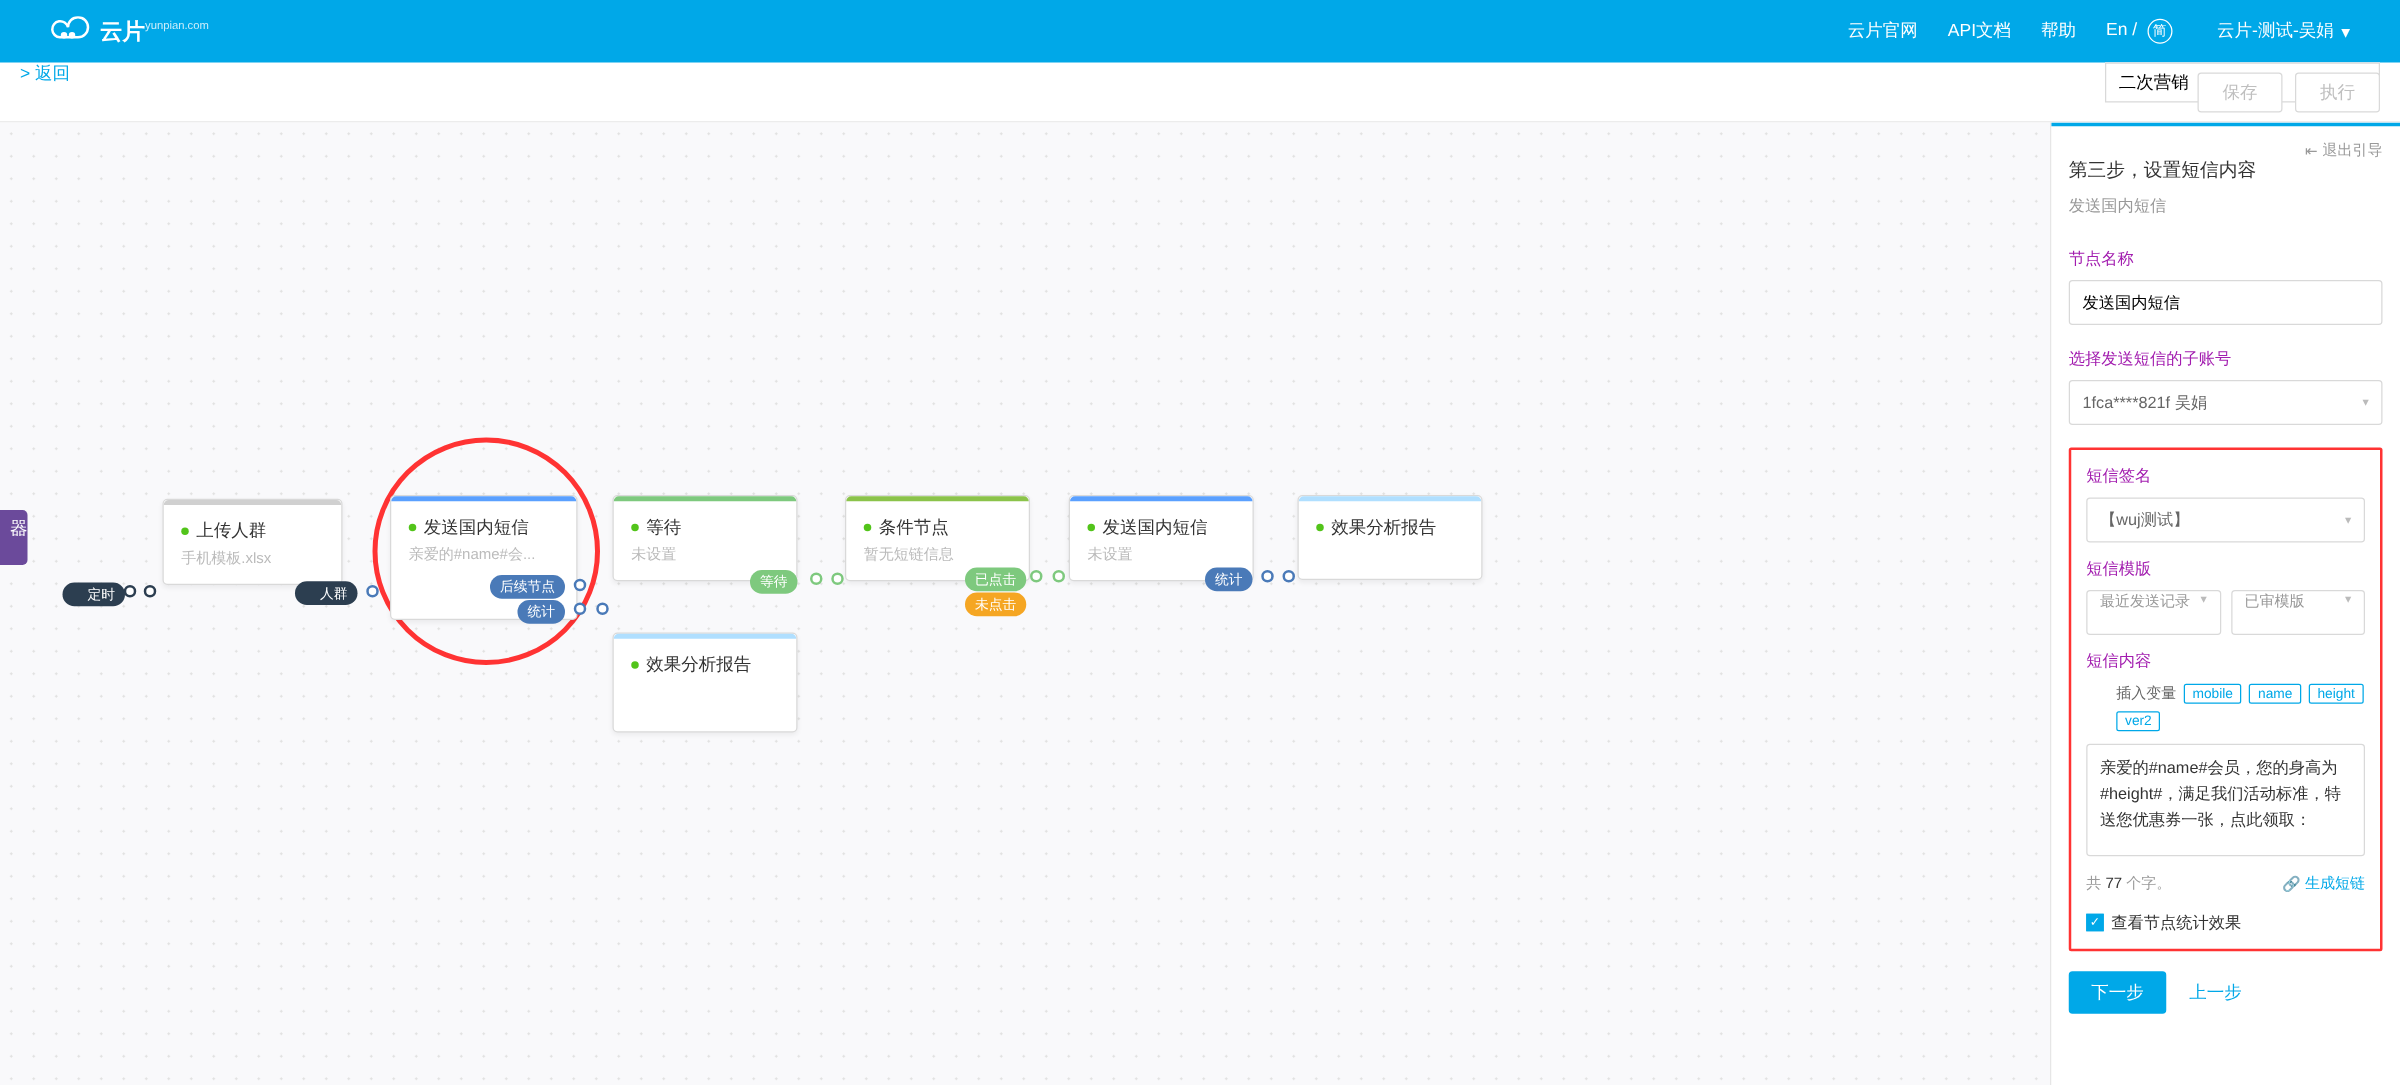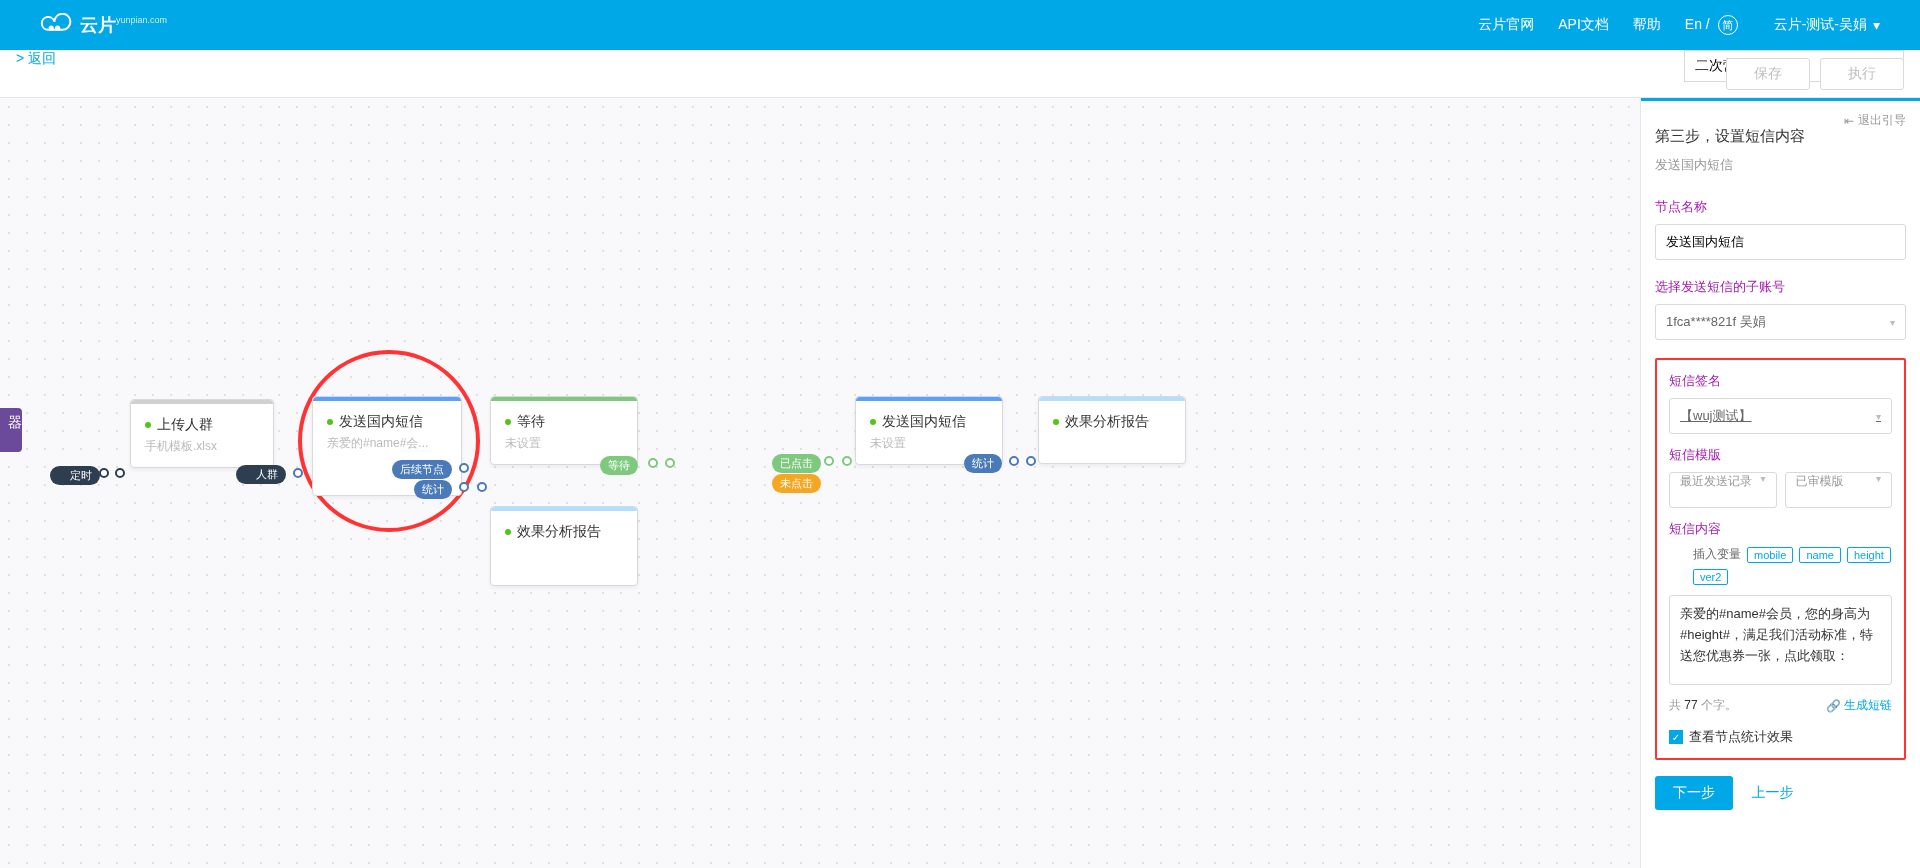--- a/index.html
+++ b/index.html
@@ -15,38 +15,38 @@
     .header-nav { display: flex; align-items: center; gap: 24px; font-size: 14px; }
     .header-nav > * { cursor: pointer; }
     .lang-badge { display: inline-block; border: 1px solid #fff; border-radius: 50%; width: 20px; height: 20px; line-height: 18px; text-align: center; font-size: 11px; margin-left: 4px; }
     .user-menu { display: flex; align-items: center; gap: 6px; margin-left: 12px; }
     
     
     .toolbar { height: 48px; border-bottom: 1px solid #e6e6e6; display: flex; padding: 0 16px; justify-content: space-between; }
     .back-link { color: #00a8e8; font-size: 14px; cursor: pointer; }
     .title-input { width: 220px; height: 32px; border: 1px solid #d9d9d9; padding: 0 10px; font-size: 14px; margin-left: 580px; }
     .toolbar-right { display: flex; gap: 10px; position: absolute; right: 16px; top: 58px; }
-    .btn-disabled { width: 84px; height: 32px; border: 1px solid #d9d9d9; background: #fff; color: #bfbfbf; font-size: 14px; cursor: not-allowed; border-radius: 3px; }
+    .btn-disabled { width: 68px; height: 32px; border: 1px solid #d9d9d9; background: #fff; color: #bfbfbf; font-size: 14px; cursor: not-allowed; border-radius: 3px; }
     
     
     .main { display: flex; height: calc(100% - 98px); }
     .canvas { flex: 1; position: relative; background: #f9f9fb; background-image: radial-gradient(#e0e0e0 1px, transparent 1px); background-size: 18px 18px; overflow: hidden; }
     
     
     .side-panel { width: 280px; border-left: 1px solid #e6e6e6; background: #fff; padding: 18px 14px; position: relative; overflow-y: auto; }
     .exit-guide { position: absolute; top: 14px; right: 14px; color: #999; font-size: 12px; cursor: pointer; display: flex; align-items: center; gap: 4px; }
     .panel-title { font-size: 15px; color: #333; margin-top: 26px; }
     .panel-subtitle { font-size: 13px; color: #999; margin-top: 10px; margin-bottom: 24px; }
     .field-label { font-size: 13px; color: #a21caf; margin-bottom: 8px; }
     .field-input { width: 100%; height: 36px; border: 1px solid #d9d9d9; border-radius: 3px; padding: 0 10px; font-size: 13px; margin-bottom: 18px; }
     .field-select { width: 100%; height: 36px; border: 1px solid #d9d9d9; border-radius: 3px; padding: 0 10px; font-size: 13px; margin-bottom: 18px; display: flex; align-items: center; justify-content: space-between; color: #666; cursor: pointer; }
     
     
     .highlight-box { border: 2px solid #ff3333; border-radius: 2px; padding: 12px; margin-bottom: 16px; }
-    .highlight-box .field-input, .highlight-box .field-select { margin-bottom: 12px; text-decoration: underline; }
+    .highlight-box .field-input, .highlight-box .field-select { margin-bottom: 12px; }
     .template-row { display: flex; gap: 8px; margin-bottom: 12px; }
     .template-select { flex: 1; height: 36px; border: 1px solid #d9d9d9; border-radius: 3px; padding: 0 10px; font-size: 12px; display: flex; justify-content: space-between; color: #999; cursor: pointer; }
     .var-row { display: flex; align-items: flex-end; gap: 6px; margin-bottom: 10px; flex-wrap: wrap; margin-left: 24px; }
     .var-label { font-size: 12px; color: #666; }
     .var-chip { display: inline-block; border: 1px solid #00a8e8; color: #00a8e8; font-size: 11px; padding: 1px 6px; border-radius: 2px; cursor: pointer; }
     .sms-textarea { width: 100%; height: 90px; border: 1px solid #d9d9d9; border-radius: 3px; padding: 8px 10px; font-size: 13px; line-height: 1.6; resize: none; color: #333; }
     .char-row { display: flex; justify-content: space-between; align-items: center; margin-top: 8px; font-size: 12px; }
     .char-count { color: #999; }
     .char-count b { color: #333; font-weight: normal; }
     .gen-link { color: #00a8e8; cursor: pointer; display: flex; align-items: center; gap: 3px; }
@@ -184,20 +184,30 @@
     <div class="node" style="left:490px; top:408px; width:148px; height:80px;">
       <div class="node-top-bar bar-lblue"></div>
       <div class="node-header">
         <div class="node-title">
             <span class="dot dot-green"></span>
             <span>效果分析报告</span>
           </div>
       </div>
     </div>
 
+    <div class="node" style="left:676px; top:298px; width:148px;">
+      <div class="node-top-bar bar-green2"></div>
+      <div class="node-header">
+        <div class="node-title">
+            <span class="dot dot-green"></span>
+            <span>条件节点</span>
+          </div>
+        <div class="node-sub">暂无短链信息</div>
+      </div>
+    </div>
     <span class="tag tag-green" style="left:772px; top:356px;">已点击</span>
     <span class="tag tag-orange" style="left:772px; top:376px;">未点击</span>
     <span class="port port-green" style="left:824px; top:358px;"></span>
     <span class="port port-green" style="left:842px; top:358px;"></span>
 
     <div class="node" style="left:855px; top:298px; width:148px;">
       <div class="node-top-bar bar-blue"></div>
       <div class="node-header">
         <div class="node-title">
             <span class="dot dot-green"></span>

